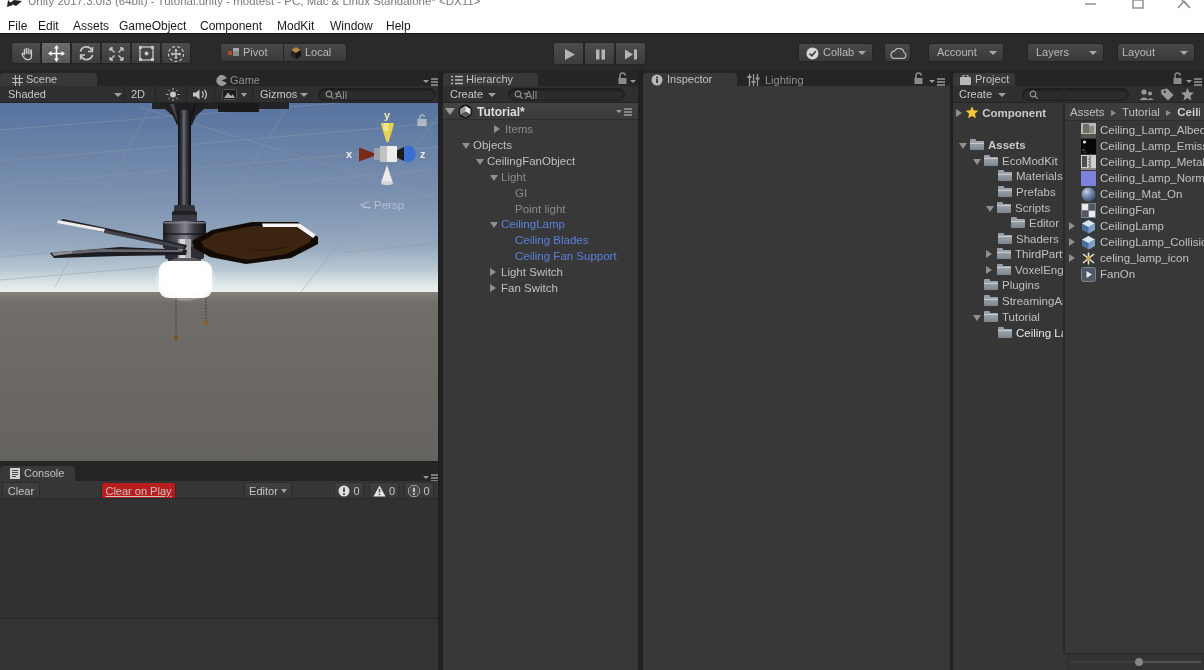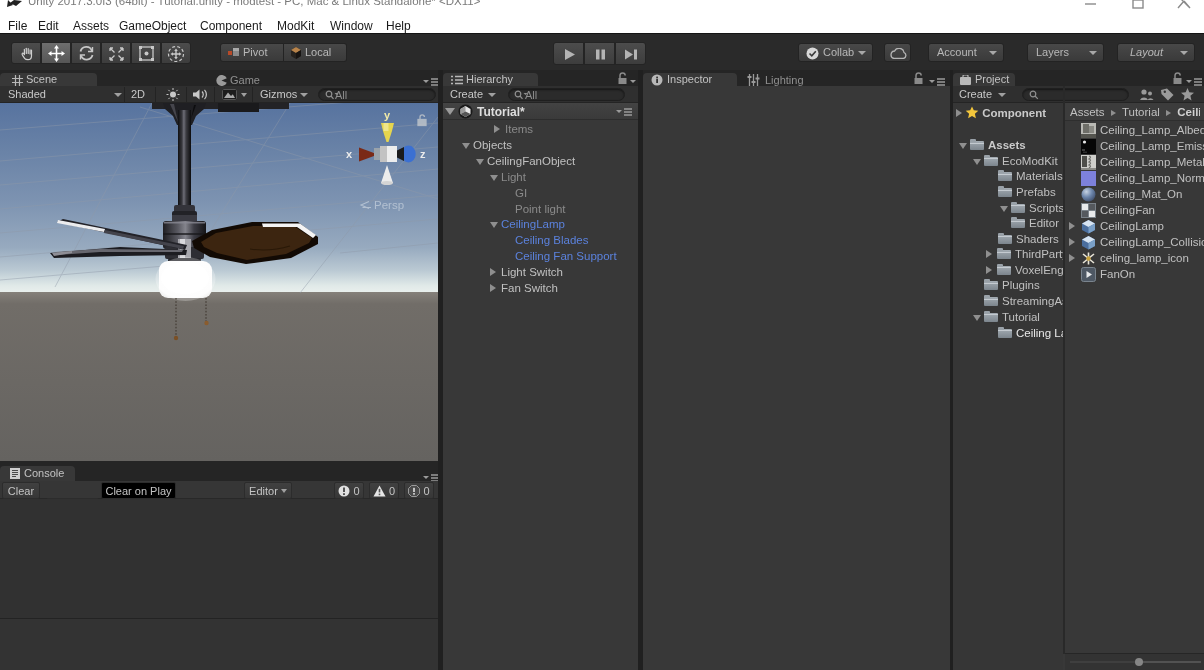--- a/index.html
+++ b/index.html
@@ -27,21 +27,21 @@
 .ptoolbar { background:#2f2f2f; border-bottom:1px solid #242424; }
 .pill { position:absolute; background:#2b2b2b; border:1px solid #1f1f1f; border-radius:8px; box-shadow:inset 0 1px 2px rgba(0,0,0,.5); }
 .row { position:absolute; white-space:nowrap; font-size:11.5px; color:#c0c0c0; height:16px; line-height:16px; }
 .tri-r { display:inline-block; width:0; height:0; border-top:4px solid transparent; border-bottom:4px solid transparent; border-left:6px solid #8f8f8f; }
 .tri-d { display:inline-block; width:0; height:0; border-left:4px solid transparent; border-right:4px solid transparent; border-top:6px solid #8f8f8f; }
 .gap-v { position:absolute; background:#202020; }
 .row.gray { color:#8a8a8a; }
 .row.blue { color:#5b82dd; }
 .row b { color:#cacaca; }
 .cbtn { top:482px; height:17px; line-height:17px; font-size:11px; color:#c4c4c4; text-align:center; background:linear-gradient(#404040,#373737); border:1px solid #2c2c2c; border-radius:2px; }
-.cbtn.on { background:#000000; }
+.cbtn.on { background:#b91c1c;text-decoration:underline; }
 .fold { display:inline-block; width:14px; height:11px; position:relative; vertical-align:-1px; margin-right:4px; }
 .fold .tab2 { position:absolute; left:0; top:0; width:6px; height:3px; background:#99a1a8; border-radius:1px 1px 0 0; }
 .fold .body2 { position:absolute; left:0; top:2px; width:14px; height:9px; background:linear-gradient(#a3abb2,#7c858d); border-radius:1px; }
 .fold .line2 { position:absolute; left:0; top:3.5px; width:14px; height:1px; background:#c4cad0; }
 .alist { left:0; height:16px; line-height:16px; font-size:11.5px; color:#c0c0c0; white-space:nowrap; }
 .alist .aicon { position:absolute; left:16px; top:0.5px; }
 .alist span:not(.tri-r) { position:absolute; left:35px; }
 .alist .exp { position:absolute; left:4px; top:4px; }
 </style>
 </head>
@@ -171,21 +171,21 @@
 
   <div class="abs dropbtn" style="left:928px;width:76px;">
       <span style="position:absolute;left:8px;">Account</span>
       <span class="arr"></span>
     </div>
   <div class="abs dropbtn" style="left:1027px;width:77px;">
       <span style="position:absolute;left:8px;">Layers</span>
       <span class="arr"></span>
     </div>
   <div class="abs dropbtn" style="left:1117px;width:78px;">
-      <span style="position:absolute;left:12px;font-style:italic;">Layout</span>
+      <span style="position:absolute;left:4px;">Layout</span>
       <span class="arr"></span>
     </div>
 
   <div class="abs tabstrip" style="left:0;top:70px;width:1204px;height:16px;"></div>
 
   <div class="abs tab" style="left:0;top:73px;width:97px;height:13px;">
     <svg style="position:absolute;left:12px;top:2px" width="11" height="11" viewBox="0 0 11 11">
         <path d="M3.5 0 V11 M7.5 0 V11 M0 3.5 H11 M0 7.5 H11" stroke="#b8b8b8" stroke-width="1.2"></path>
       </svg>
     <span style="position:absolute;left:26px;top:0px;line-height:13px;">Scene</span>
@@ -542,21 +542,21 @@
   <div class="abs" style="left:953px;top:326px;width:110px;height:16px;background:#464646;"></div>
 
   <div class="abs" style="left:953px;top:103px;width:110px;height:567px;overflow:hidden;background:#363636;">
     <div class="abs row" style="left:3px;top:2px;"><span class="tri-r" style="border-left-color:#8f8f8f;"></span><svg style="vertical-align:-2px;margin-left:3px" width="14" height="13" viewBox="0 0 13 13">
           <path d="M6.5 0.5 L8.3 4.3 L12.8 4.7 L9.4 7.8 L10.4 12.2 L6.5 9.9 L2.6 12.2 L3.6 7.8 L0.2 4.7 L4.7 4.3 Z" fill="#f3c63c"></path>
         </svg> <b>Component</b></div>
     <div class="abs row" style="left:6px;top:34px;"><span class="tri-d"></span><span class="fold" style="margin-left:3px"><span class="body2"></span><span class="tab2"></span><span class="line2"></span></span><b>Assets</b></div>
     <div class="abs row" style="left:20px;top:49.5px;"><span class="tri-d"></span><span class="fold" style="margin-left:3px"><span class="body2"></span><span class="tab2"></span><span class="line2"></span></span>EcoModKit</div>
     <div class="abs row" style="left:45px;top:65px;"><span class="fold"><span class="body2"></span><span class="tab2"></span><span class="line2"></span></span>Materials</div>
     <div class="abs row" style="left:45px;top:81px;"><span class="fold"><span class="body2"></span><span class="tab2"></span><span class="line2"></span></span>Prefabs</div>
-    <div class="abs row" style="left:47px;top:96.5px;"><span class="tri-d"></span><span class="fold" style="margin-left:3px"><span class="body2"></span><span class="tab2"></span><span class="line2"></span></span>Scripts</div>
+    <div class="abs row" style="left:33px;top:96.5px;"><span class="tri-d"></span><span class="fold" style="margin-left:3px"><span class="body2"></span><span class="tab2"></span><span class="line2"></span></span>Scripts</div>
     <div class="abs row" style="left:58px;top:112px;"><span class="fold"><span class="body2"></span><span class="tab2"></span><span class="line2"></span></span>Editor</div>
     <div class="abs row" style="left:45px;top:127.5px;"><span class="fold"><span class="body2"></span><span class="tab2"></span><span class="line2"></span></span>Shaders</div>
     <div class="abs row" style="left:33px;top:143px;"><span class="tri-r"></span><span class="fold" style="margin-left:5px"><span class="body2"></span><span class="tab2"></span><span class="line2"></span></span>ThirdParty</div>
     <div class="abs row" style="left:33px;top:158.5px;"><span class="tri-r"></span><span class="fold" style="margin-left:5px"><span class="body2"></span><span class="tab2"></span><span class="line2"></span></span>VoxelEngine</div>
     <div class="abs row" style="left:31px;top:174px;"><span class="fold"><span class="body2"></span><span class="tab2"></span><span class="line2"></span></span>Plugins</div>
     <div class="abs row" style="left:31px;top:190px;"><span class="fold"><span class="body2"></span><span class="tab2"></span><span class="line2"></span></span>StreamingAssets</div>
     <div class="abs row" style="left:20px;top:205.5px;"><span class="tri-d"></span><span class="fold" style="margin-left:3px"><span class="body2"></span><span class="tab2"></span><span class="line2"></span></span>Tutorial</div>
     <div class="abs row" style="left:45px;top:221.5px;color:#e8e8e8;"><span class="fold"><span class="body2"></span><span class="tab2"></span><span class="line2"></span></span>Ceiling Lamp</div>
   </div>
 

